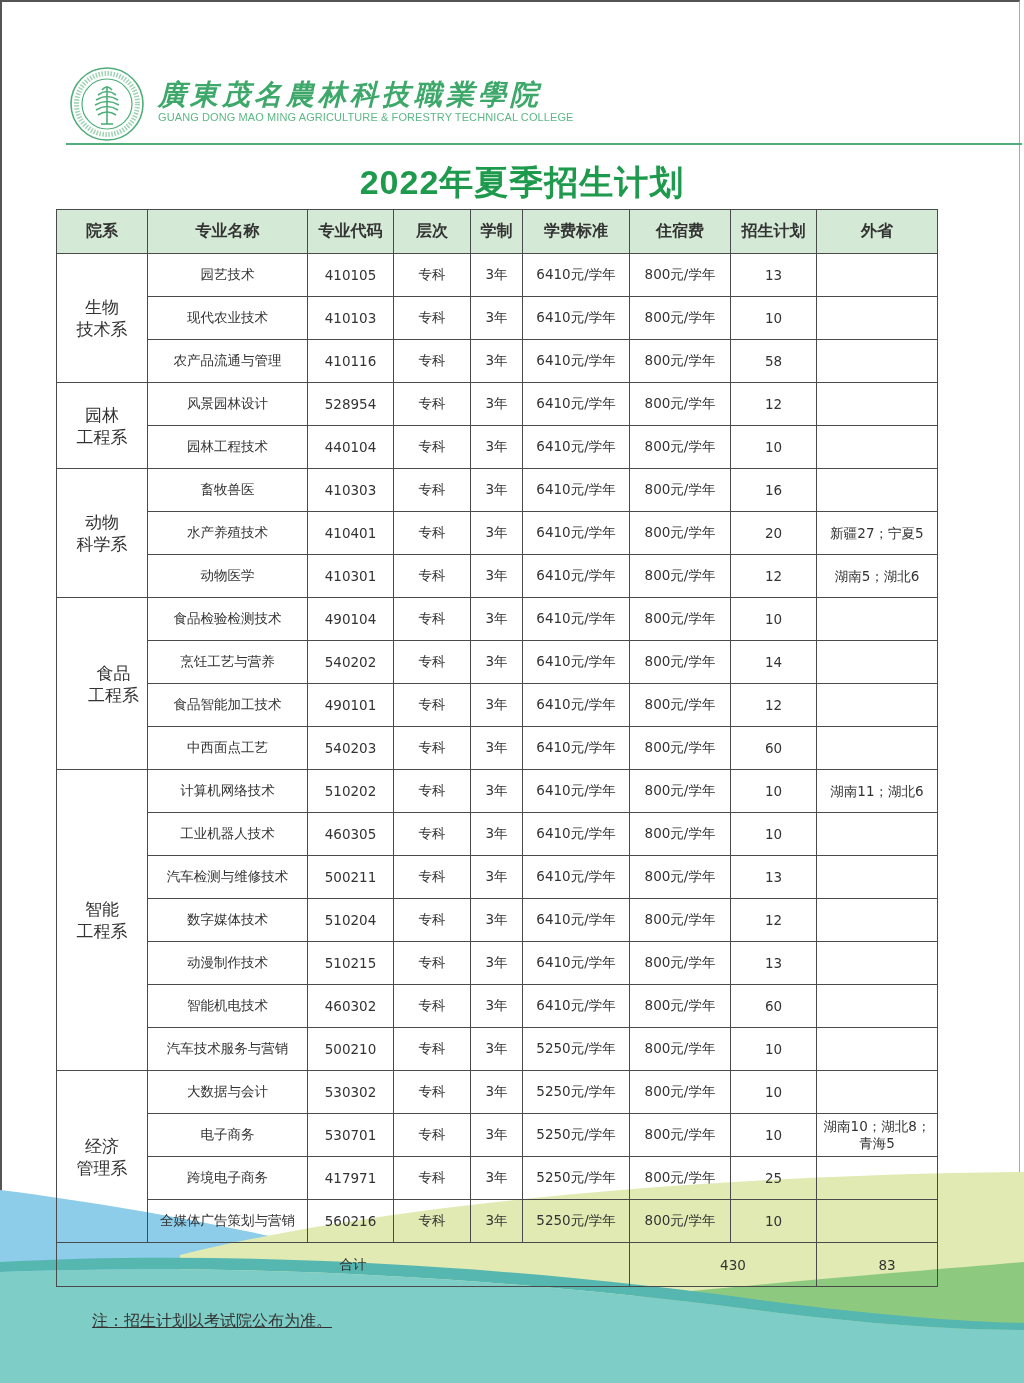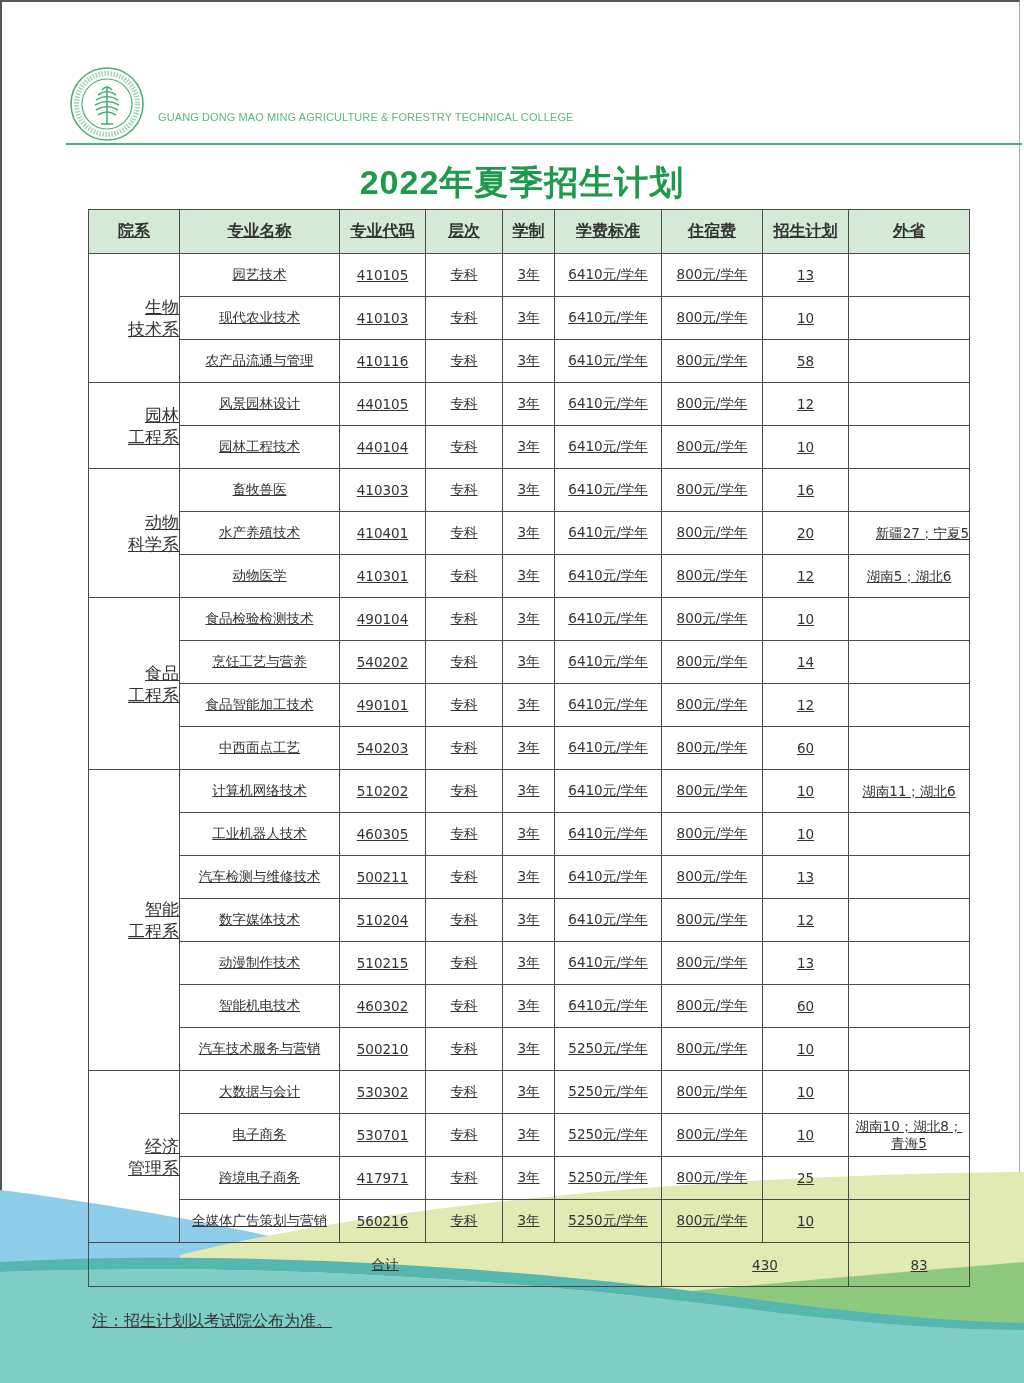--- a/index.html
+++ b/index.html
@@ -27,32 +27,32 @@
     font-family: "Liberation Sans", sans-serif; font-size: 11px; color: #5cb885; letter-spacing: 0.1px;
   }
   .header-rule { position: absolute; left: 66px; top: 143px; width: 956px; height: 2px; background: #4fae7a; z-index: 2; }
   .title {
     position: absolute; left: 0; top: 160px; width: 1024px; text-align: center; z-index: 2;
     font-family: "Liberation Sans", sans-serif; font-weight: bold; font-size: 34px; color: #1e9a4c;
     letter-spacing: 1px;
     margin-left: 10px;
   }
   table.plan {
-    position: absolute; left: 88px; top: 209px; z-index: 2;
+    position: absolute; left: 56px; top: 209px; z-index: 2;
     border-collapse: collapse; table-layout: fixed; width: 881px;
-    font-size: 13.5px; color: #333; text-decoration: underline;
+    font-size: 13.5px; color: #333;
   }
   table.plan th, table.plan td {
     border: 1.5px solid #4a4a4a; text-align: center; vertical-align: middle; padding: 0;
   }
   table.plan th {
     height: 43px; background: #d5ead6; font-weight: bold; font-size: 16px; color: #333;
   }
   table.plan td { height: 42px; background: transparent; }
-  table.plan td.dept { font-size: 17px; line-height: 22px; text-align: right; }
+  table.plan td.dept { font-size: 17px; line-height: 22px; }
   table.plan tr.total td { height: 43px; padding-left: 20px; }
   .ext { font-size: 13.5px; line-height: 17px; }
   .note {
     position: absolute; left: 92px; top: 1311px; z-index: 2;
     font-size: 16px; color: #333; text-decoration: underline;
   }
 </style>
 </head>
 <body>
 
@@ -80,20 +80,21 @@
       <line x1="38" y1="20" x2="38" y2="58"></line>
       <path d="M33,24 Q38,18 43,24"></path>
       <path d="M29,29 Q38,22 47,29"></path>
       <path d="M27,34 Q38,27 49,34"></path>
       <path d="M26,39 Q38,32 50,39"></path>
       <path d="M27,44 Q38,37 49,44"></path>
       <path d="M29,49 Q38,43 47,49"></path>
       <line x1="32" y1="58" x2="44" y2="58"></line>
     </g>
   </svg>
+  <div class="school-cn">廣東茂名農林科技職業學院</div>
   <div class="school-en">GUANG DONG MAO MING  AGRICULTURE &amp; FORESTRY TECHNICAL COLLEGE</div>
 </div>
 <div class="header-rule"></div>
 
 <div class="title">2022年夏季招生计划</div>
 
 <table class="plan">
   <colgroup>
     <col style="width:91px">
       <col style="width:160px">
@@ -148,21 +149,21 @@
         <td>3年</td>
         <td>6410元/学年</td>
         <td>800元/学年</td>
         <td>58</td>
         <td class="ext" style="white-space: pre-line;"></td>
       </tr>
       <tr>
         <td class="dept" rowspan="2" style="white-space: pre-line;">园林
 工程系</td>
         <td>风景园林设计</td>
-        <td>440105</td>
+        <td>528954</td>
         <td>专科</td>
         <td>3年</td>
         <td>6410元/学年</td>
         <td>800元/学年</td>
         <td>12</td>
         <td class="ext" style="white-space: pre-line;"></td>
       </tr>
       <tr>
         <td>园林工程技术</td>
         <td>440104</td>
@@ -186,21 +187,21 @@
         <td class="ext" style="white-space: pre-line;"></td>
       </tr>
       <tr>
         <td>水产养殖技术</td>
         <td>410401</td>
         <td>专科</td>
         <td>3年</td>
         <td>6410元/学年</td>
         <td>800元/学年</td>
         <td>20</td>
-        <td class="ext" style="white-space: pre-line; text-align: right;">新疆27；宁夏5</td>
+        <td class="ext" style="white-space: pre-line;">新疆27；宁夏5</td>
       </tr>
       <tr>
         <td>动物医学</td>
         <td>410301</td>
         <td>专科</td>
         <td>3年</td>
         <td>6410元/学年</td>
         <td>800元/学年</td>
         <td>12</td>
         <td class="ext" style="white-space: pre-line; margin-left: 40px;">湖南5；湖北6</td>

